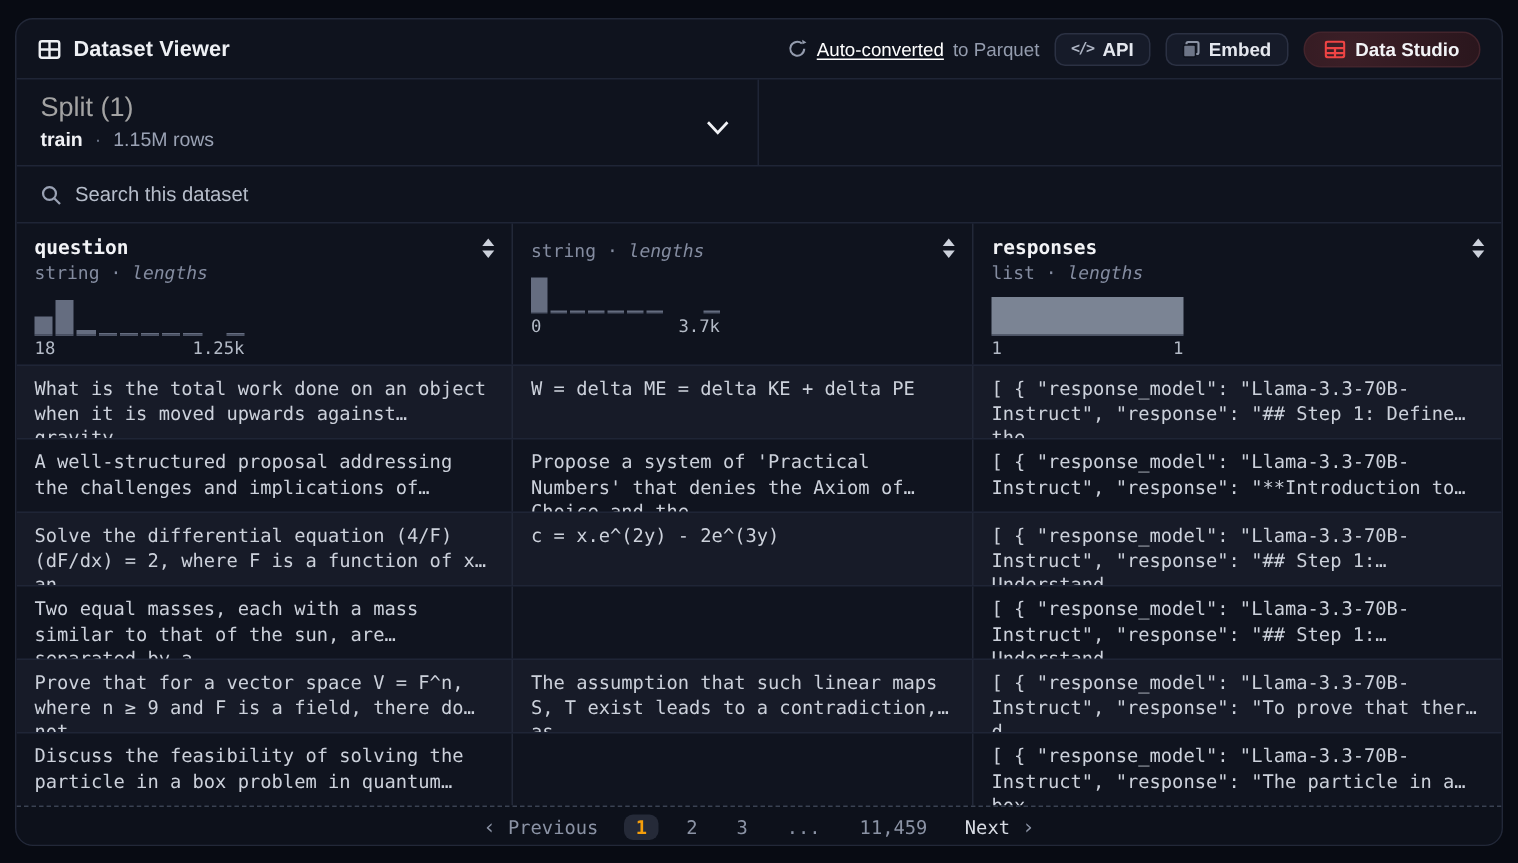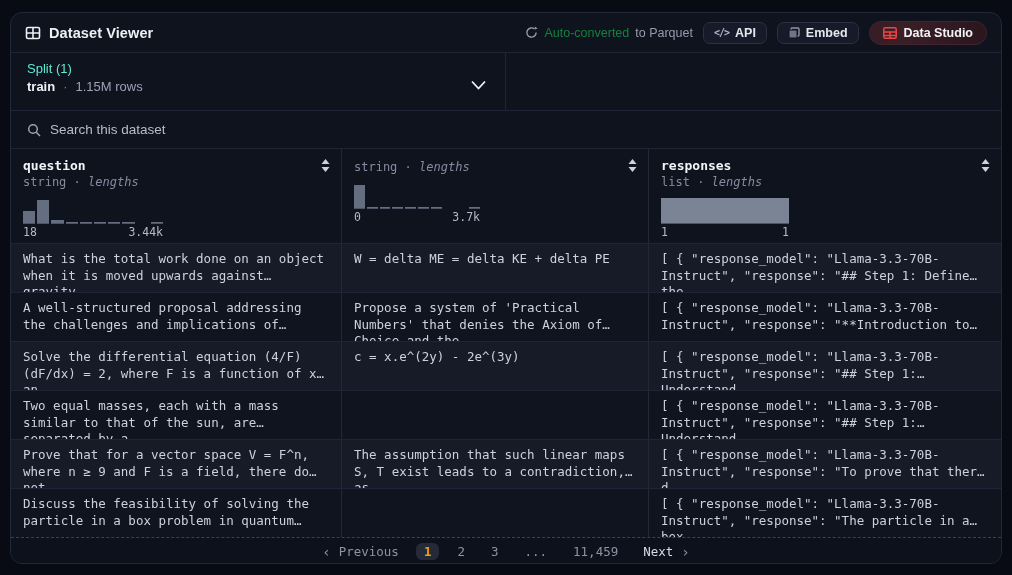--- a/index.html
+++ b/index.html
@@ -8,28 +8,28 @@
     position:absolute; left:10px; right:10px; top:12px; bottom:11px;
     background:#0f131e; border:1px solid #222838; border-radius:12px;
     display:flex; flex-direction:column; overflow:hidden;
   }
   
   .topbar { height:40px; flex:0 0 40px; display:flex; align-items:center; justify-content:space-between; padding:0 14px; border-bottom:1px solid #1f2536; }
   .topbar-left { display:flex; align-items:center; gap:8px; }
   .title { font-size:14.5px; font-weight:700; color:#eef0f4; letter-spacing:.1px; }
   .topbar-right { display:flex; align-items:center; gap:10px; }
   .autoconv { display:flex; align-items:center; gap:6px; color:#949cae; font-size:12.5px; }
-  .autoconv .lnk { text-underline-offset:2px; color:#15803d; cursor:pointer; }
+  .autoconv .lnk { text-decoration:underline; text-underline-offset:2px; color:#ffffff; cursor:pointer; }
   .btn { display:flex; align-items:center; gap:6px; background:#161b29; border:1px solid #2b3143; border-radius:7px; padding:3px 10px; color:#e4e7ee; font-size:12.5px; font-weight:700; cursor:pointer; }
   .btn .code-glyph { font-family:"DejaVu Sans Mono", monospace; font-size:10px; color:#aeb5c4; font-weight:700; letter-spacing:-1px; }
   .pill { display:flex; align-items:center; gap:7px; background:radial-gradient(circle at 25% 50%, #3c1f27, #2a161d); border:1px solid #43242c; border-radius:9999px; padding:4px 13px; color:#f2f3f6; font-size:12.5px; font-weight:700; cursor:pointer; }
   
   .split-row { height:58px; flex:0 0 58px; display:flex; border-bottom:1px solid #1f2536; }
   .split-pane { width:495px; flex:0 0 495px; border-right:1px solid #1f2536; padding:8px 16px 0 16px; position:relative; cursor:pointer; }
-  .split-label { font-size:13px; color:#5eead4; margin-bottom:3px; }
+  .split-label { font-size:18px; color:#a3a3a3; margin-bottom:3px; }
   .split-value { display:flex; align-items:center; gap:8px; font-size:13px; }
   .split-name { color:#f0f1f5; font-weight:700; }
   .split-sep { color:#717a8e; }
   .split-count { color:#9aa2b4; }
   .split-chevron { position:absolute; right:18px; top:26px; }
   .split-rest { flex:1; }
   
   .search-row { height:38px; flex:0 0 38px; display:flex; align-items:center; gap:9px; padding:0 16px; border-bottom:1px solid #1f2536; }
   .search-row input { flex:1; background:transparent; border:none; outline:none; color:#fef9c3; font-size:13.5px; font-family:"Liberation Sans", sans-serif; }
   .search-row input::placeholder { color:#b6bdca; opacity:1; }
@@ -182,21 +182,21 @@
           <div class="bucket">
             <div class="bar" style="height: 4%;"></div>
           </div>
           <div class="bucket gap"></div>
           <div class="bucket">
             <div class="bar" style="height: 4%;"></div>
           </div>
         </div>
       <div class="hist-range">
         <span>18</span>
-        <span>3.44k</span>
+        <span>1.25k</span>
       </div>
     </div>
     <div class="hcell">
       <div class="col-type"><span>string</span> <span>·</span> <span class="it">lengths</span></div>
       <span class="sort-icon">
         <svg width="11" height="15" viewBox="0 0 11 15">
             <path d="M5.5 1 L9.5 6 L1.5 6 Z" fill="#ccd1db"></path>
             <path d="M5.5 14 L1.5 9 L9.5 9 Z" fill="#ccd1db"></path>
           </svg>
       </span>

